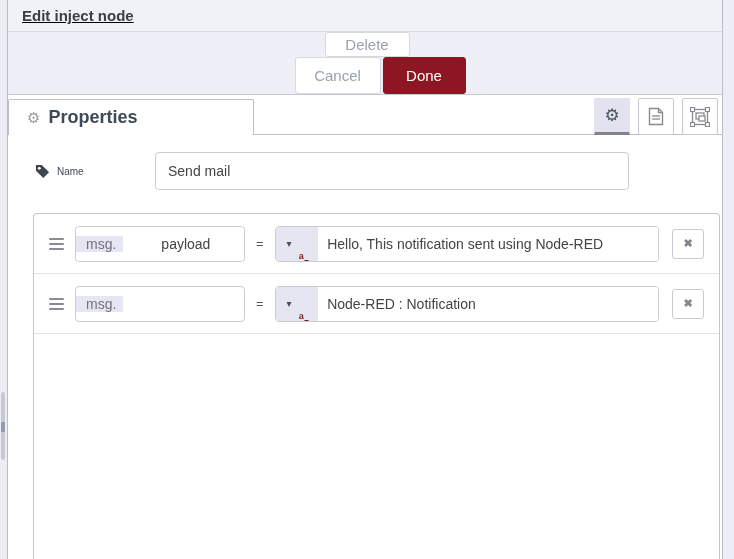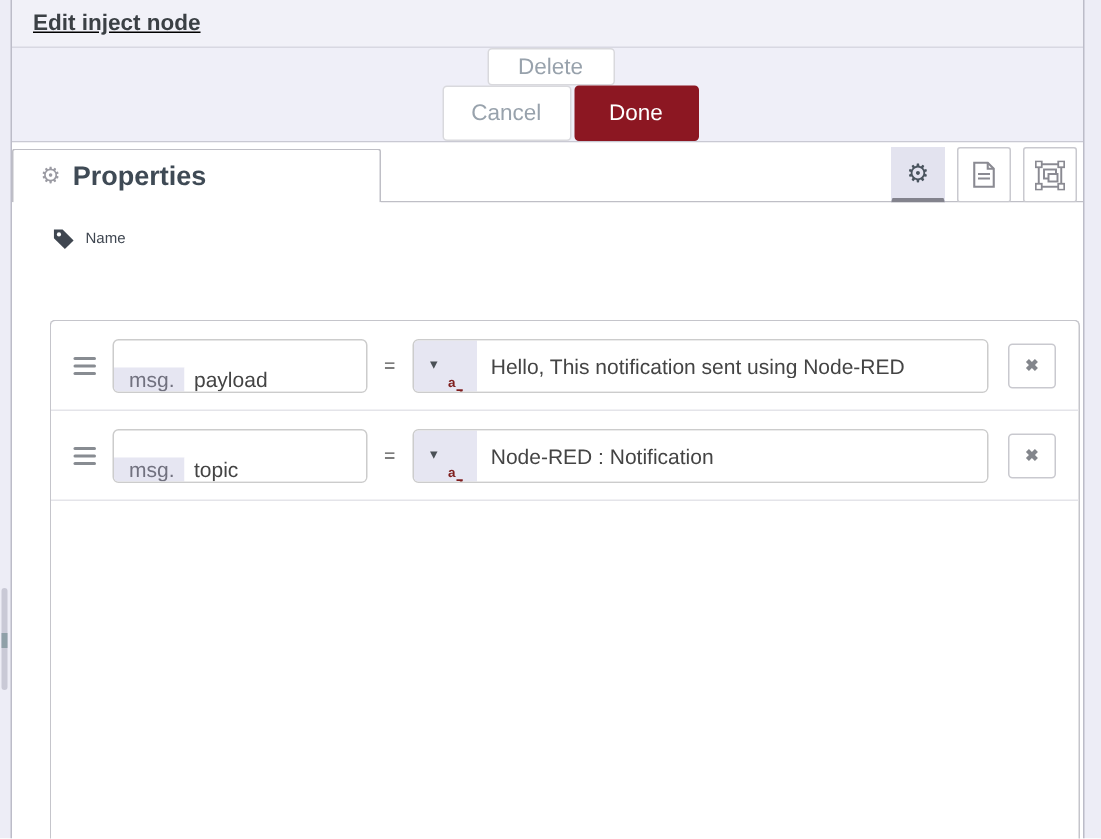--- a/index.html
+++ b/index.html
@@ -70,22 +70,22 @@
   .name-label{display:flex;align-items:center;gap:7px;width:120px;color:var(--label);font-size:10px;}
   .name-input{width:474px;height:38px;border:1px solid var(--input-border);border-radius:4px;
     padding:0 12px;font-size:14px;color:var(--text);font-family:inherit;outline:none;}
 
   
   .prop-list{position:absolute;left:25px;top:78px;width:687px;height:348px;
     border:1px solid #c5c5cb;border-bottom:none;border-radius:4px 4px 0 0;background:#fff;}
   .prop-row{display:flex;align-items:center;height:60px;padding:0 15px;border-bottom:1px solid var(--sep);}
   .drag-handle{width:20px;display:flex;flex-direction:column;gap:3px;cursor:grab;}
   .drag-handle i{display:block;width:15px;height:2px;background:#888c92;border-radius:1px;}
-  .prop-group{display:flex;align-items:flex-end;width:170px;height:36px;margin-left:6px;
-    border:1px solid var(--input-border);border-radius:4px;overflow:hidden;background:#fff;}
+  .prop-group{display:flex;align-items:center;width:170px;height:36px;margin-left:6px;
+    border:1px solid var(--input-border);border-radius:4px;overflow:hidden;background:#fff;gap:32px;}
   .prop-prefix{display:flex;align-items:center;background:var(--accent);color:#71717f;
     font-size:14px;padding:0 7px 0 10px;}
   .prop-name{flex:1;border:none;outline:none;min-width:0;font-size:14px;color:var(--text);
     padding:0 4px 0 6px;font-family:inherit;}
   .eq{margin:0 11px;color:#555;font-size:13px;}
   .value-group{display:flex;align-items:stretch;flex:1;height:36px;
     border:1px solid var(--input-border);border-radius:4px;overflow:hidden;background:#fff;}
   .type-btn{display:flex;align-items:center;gap:7px;background:var(--accent);
     border:none;padding:0 9px 0 11px;cursor:pointer;font-family:inherit;}
   .caret{font-size:10px;color:#4a5056;line-height:1;}
@@ -157,20 +157,21 @@
   <div class="form">
 
     <div class="name-row">
       <span class="name-label">
         <svg width="15" height="15" viewBox="0 0 16 16">
           <path d="M1 1 h6.2 l7.8 7.8 -6.2 6.2 -7.8 -7.8 z" fill="#3f4650"></path>
           <circle cx="4.6" cy="4.6" r="1.5" fill="#ffffff"></circle>
         </svg>
         <span>Name</span>
       </span>
+      <input class="name-input" type="text" value="Send mail" style="">
     </div>
 
     <div class="prop-list">
 
       <div class="prop-row">
         <span class="drag-handle">
             <i></i>
             <i></i>
             <i></i>
           </span>
@@ -192,21 +193,20 @@
       </div>
 
       <div class="prop-row">
         <span class="drag-handle">
             <i></i>
             <i></i>
             <i></i>
           </span>
         <div class="prop-group">
           <span class="prop-prefix">msg.</span>
-          <input class="prop-name" type="text" value="topic" style="">
         </div>
         <span class="eq">=</span>
         <div class="value-group">
           <button class="type-btn">
             <span class="caret">▾</span>
             <span class="az"><span class="a">a</span><span class="z">z</span></span>
           </button>
           <input class="value-input" type="text" value="Node-RED : Notification" style="">
         </div>
         <button class="remove-btn">

